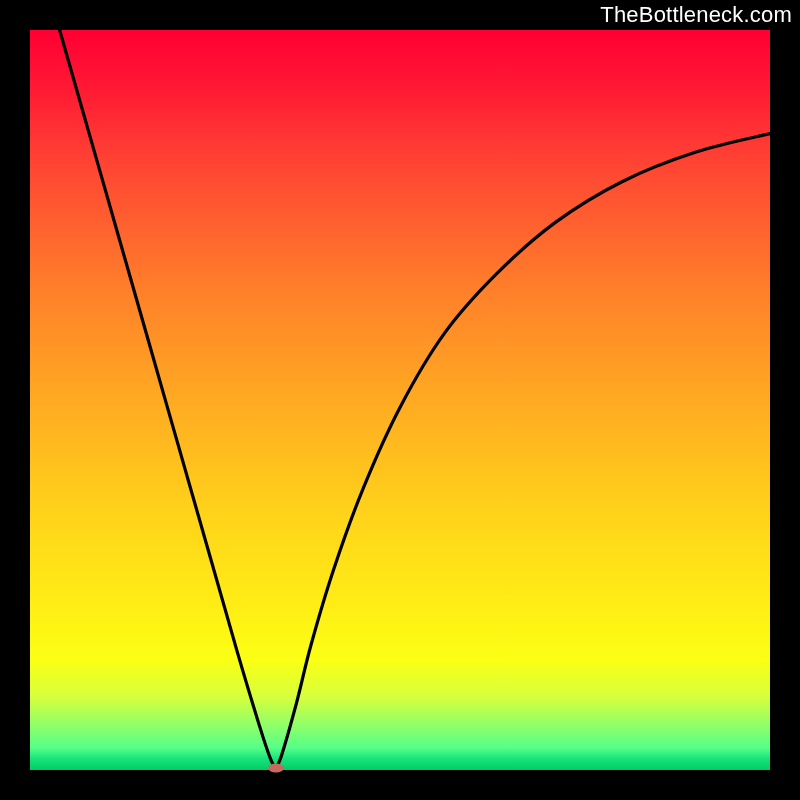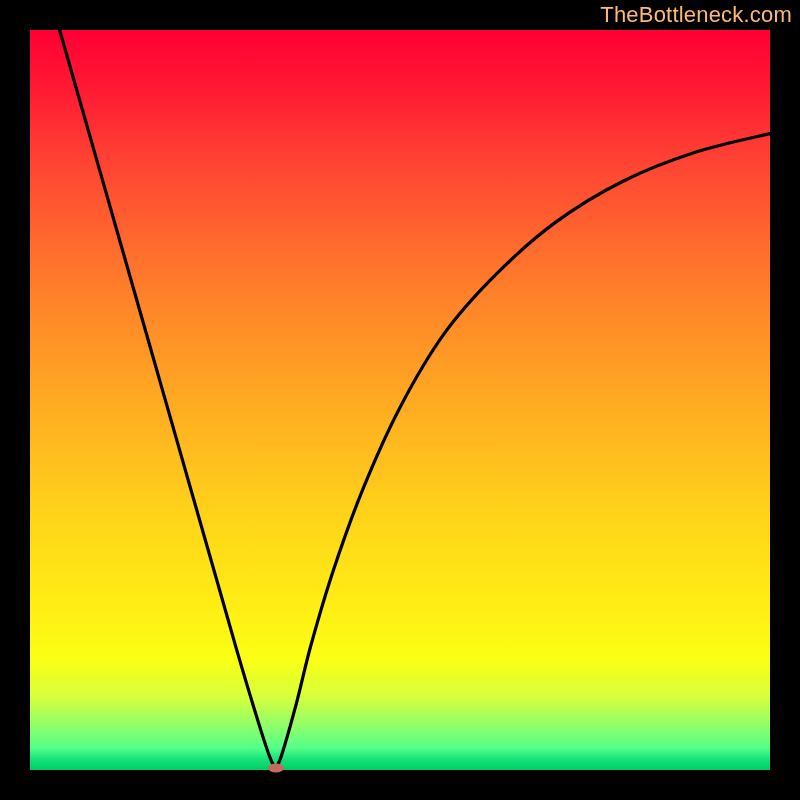--- a/index.html
+++ b/index.html
@@ -31,21 +31,21 @@
       #18e37a 98.5%,
       #00cc66 100%
     );
   }
   .watermark {
     position: absolute;
     top: 2px;
     right: 8px;
     font-family: Arial, Helvetica, sans-serif;
     font-size: 22px;
-    color: #fdba74;
+    color: #ffffff;
     font-weight: 500;
     letter-spacing: 0.2px;
   }
   svg.curve {
     position: absolute;
     left: 0; top: 0;
     width: 740px;
     height: 740px;
     overflow: visible;
   }

